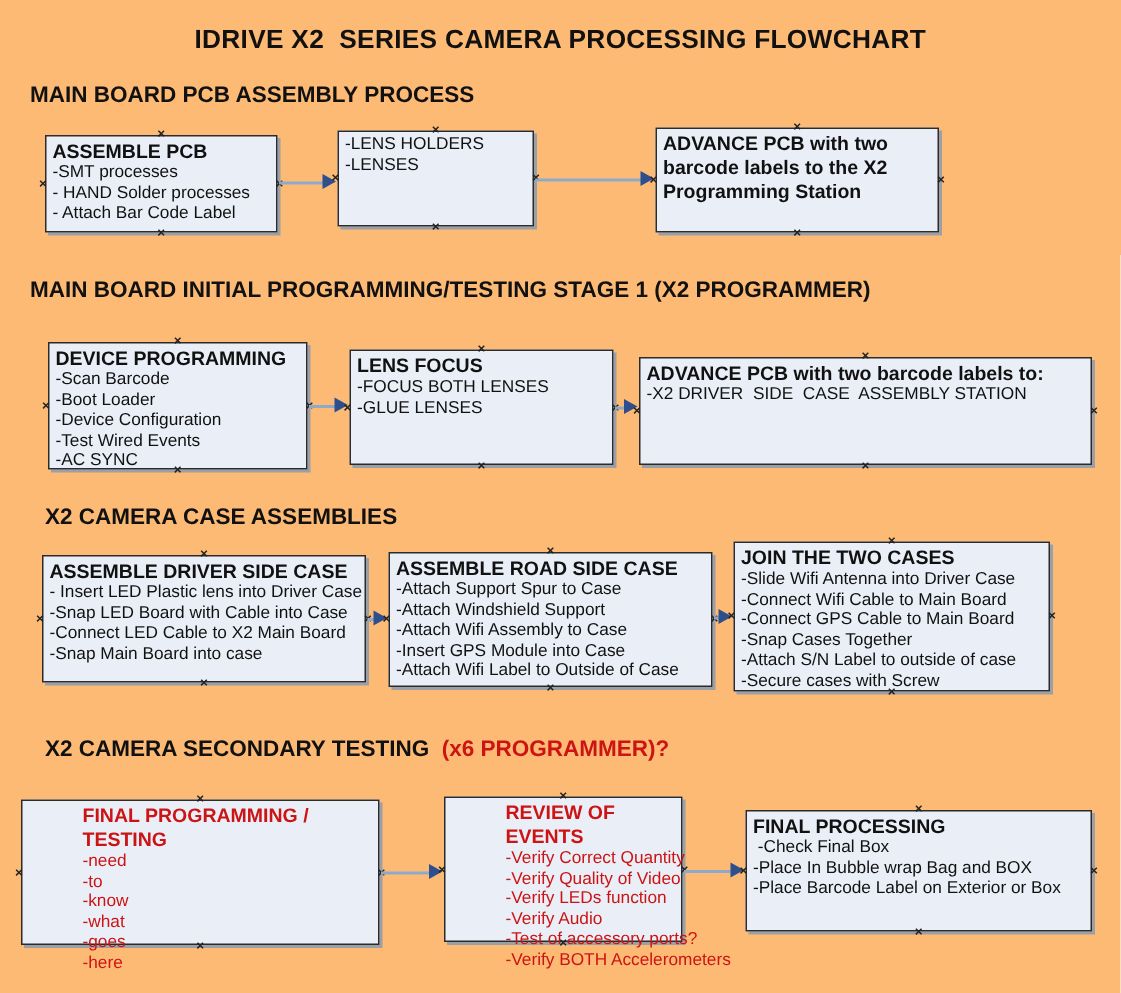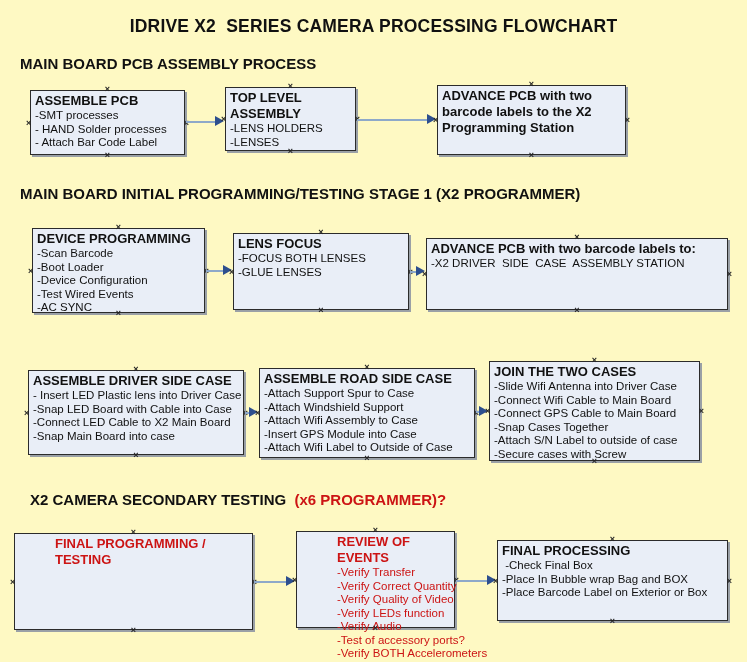--- a/index.html
+++ b/index.html
@@ -1,17 +1,17 @@
 <!DOCTYPE html>
 <html><head>
 <meta charset="utf-8">
 <style>
   html,body { margin:0; padding:0; background:#ffffff; }
   body { font-family:"Liberation Sans", sans-serif; }
-  .canvas { position:relative; width:747px; height:662px; background:#fef9c3; overflow:hidden; }
+  .canvas { position:relative; width:747px; height:662px; background:#fdba74; overflow:hidden; }
 
   .title {
     position:absolute; top:16px; left:0; width:100%;
     text-align:center; font-size:17.5px; font-weight:bold; color:#111;
     letter-spacing:0.2px; white-space:pre;
   }
   .section-header {
     position:absolute; font-size:15px; font-weight:bold; color:#111; white-space:pre;
   }
   .red { color:#cc1414;margin-top:40px; }
@@ -65,21 +65,20 @@
       <span class="handle h-left">×</span>
       <span class="handle h-right">×</span>
     </div>
 
   <div class="arrow" style="left:186px;top:116px;width:38px">
     <span class="arrow-line"></span>
     <span class="arrow-head"></span>
   </div>
 
   <div class="box" style="left:225px;top:87px;width:131px;height:64px">
-    <div class="box-title">TOP LEVEL ASSEMBLY</div>
     <div class="box-lines">
         <div class="box-line">-LENS HOLDERS</div>
         <div class="box-line">-LENSES</div>
       </div>
   <span class="handle h-top">×</span>
       <span class="handle h-bottom">×</span>
       <span class="handle h-left">×</span>
       <span class="handle h-right">×</span>
     </div>
 
@@ -140,20 +139,21 @@
     <div class="box-title">ADVANCE PCB with two barcode labels to:</div>
     <div class="box-lines">
         <div class="box-line">-X2 DRIVER  SIDE  CASE  ASSEMBLY STATION</div>
       </div>
   <span class="handle h-top">×</span>
       <span class="handle h-bottom">×</span>
       <span class="handle h-left">×</span>
       <span class="handle h-right">×</span>
     </div>
 
+  <div class="section-header" style="left:30px;top:336px">X2 CAMERA CASE ASSEMBLIES</div>
 
   <div class="box" style="left:28px;top:370px;width:216px;height:85px">
     <div class="box-title">ASSEMBLE DRIVER SIDE CASE</div>
     <div class="box-lines">
         <div class="box-line">- Insert LED Plastic lens into Driver Case</div>
         <div class="box-line">-Snap LED Board with Cable into Case</div>
         <div class="box-line">-Connect LED Cable to X2 Main Board</div>
         <div class="box-line">-Snap Main Board into case</div>
       </div>
   <span class="handle h-top">×</span>
@@ -200,35 +200,42 @@
   <span class="handle h-top">×</span>
       <span class="handle h-bottom">×</span>
       <span class="handle h-left">×</span>
       <span class="handle h-right">×</span>
     </div>
 
   <div class="section-header" style="left:30px;top:491px"><span>X2 CAMERA SECONDARY TESTING  </span><span class="red">(x6 PROGRAMMER)?</span></div>
 
   <div class="box red-text" style="left:14px;top:533px;width:239px;height:97px">
     <div class="box-title">FINAL PROGRAMMING / TESTING</div>
+    <div class="box-lines">
+        <div class="box-line">-need</div>
+        <div class="box-line">-to</div>
+        <div class="box-line">-know</div>
+        <div class="box-line">-what</div>
+        <div class="box-line">-goes</div>
+        <div class="box-line">-here</div>
+      </div>
   <span class="handle h-top">×</span>
       <span class="handle h-bottom">×</span>
       <span class="handle h-left">×</span>
       <span class="handle h-right">×</span>
     </div>
 
   <div class="arrow" style="left:254px;top:576px;width:41px">
     <span class="arrow-line"></span>
     <span class="arrow-head"></span>
   </div>
 
   <div class="box red-text" style="left:296px;top:531px;width:159px;height:97px">
     <div class="box-title">REVIEW OF EVENTS</div>
     <div class="box-lines">
-        <div class="box-line">-Verify Transfer</div>
         <div class="box-line">-Verify Correct Quantity</div>
         <div class="box-line">-Verify Quality of Video</div>
         <div class="box-line">-Verify LEDs function</div>
         <div class="box-line">-Verify Audio</div>
         <div class="box-line">-Test of accessory ports?</div>
         <div class="box-line">-Verify BOTH Accelerometers</div>
       </div>
   <span class="handle h-top">×</span>
       <span class="handle h-bottom">×</span>
       <span class="handle h-left">×</span>

